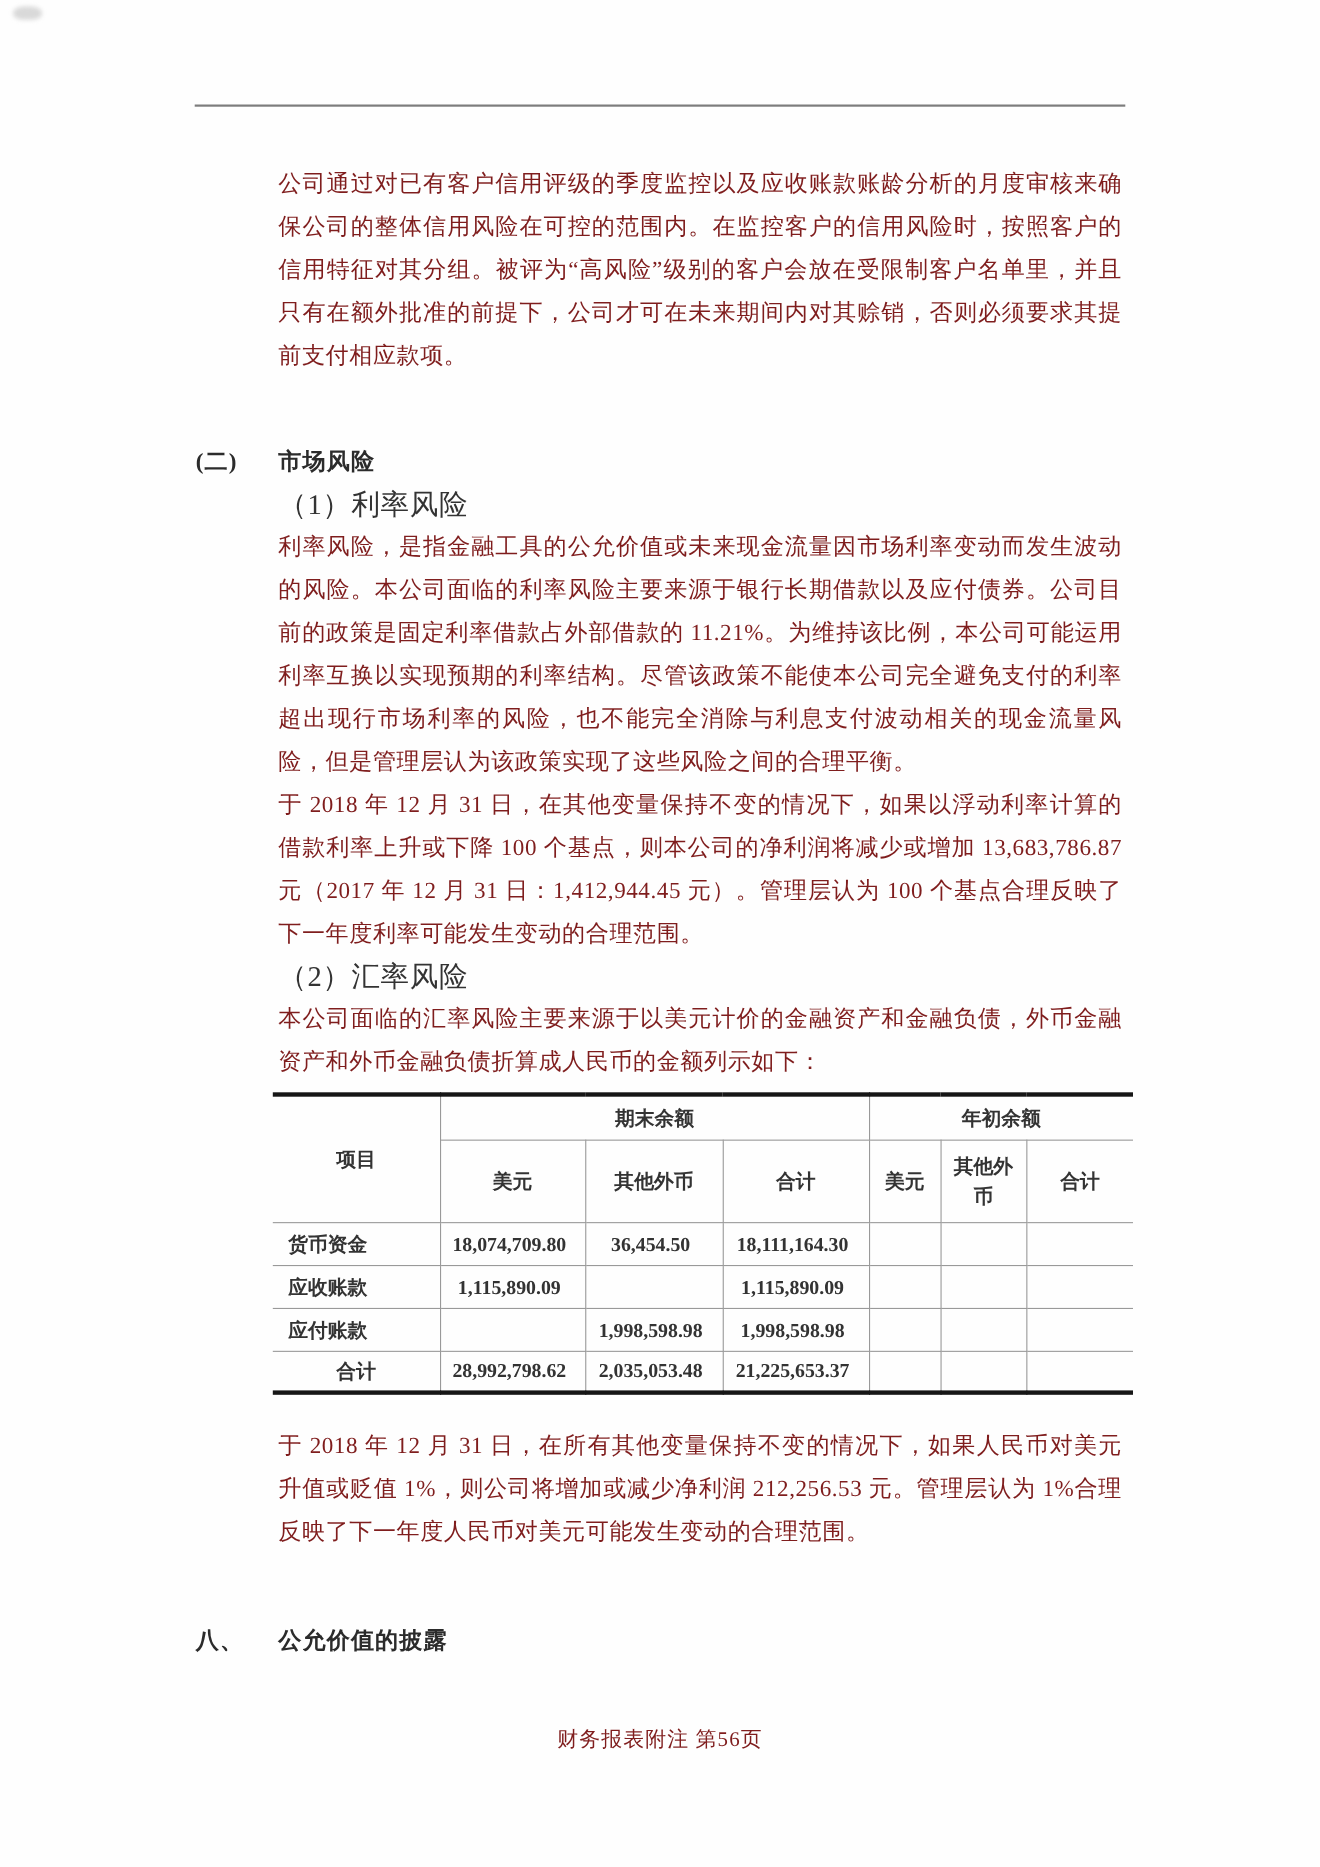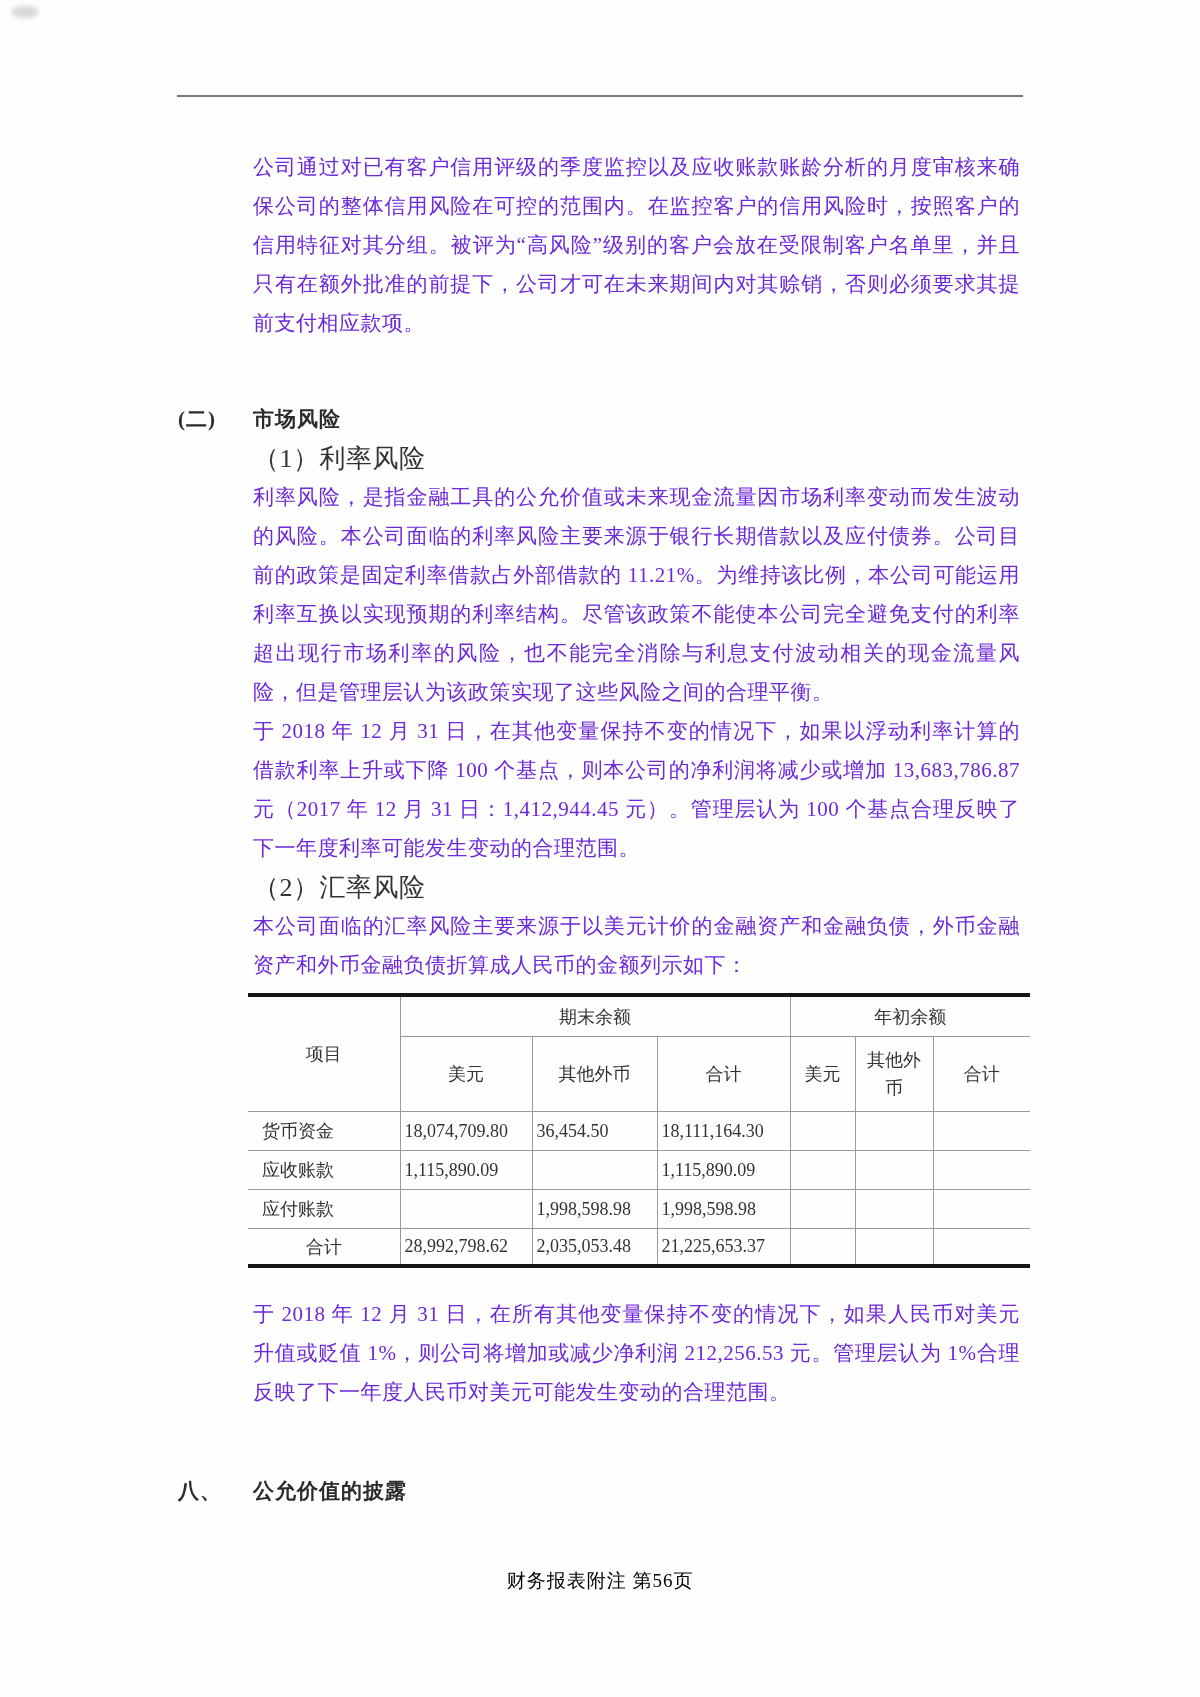--- a/index.html
+++ b/index.html
@@ -25,21 +25,21 @@
     position: absolute;
     left: 253px; top: 148px; width: 767px;
   }
   .para {
     margin: 0;
     font-size: 21px;
     line-height: 39px;
     text-align: justify;
     text-justify: inter-ideograph;
     letter-spacing: 0.5px;
-    color: #6d28d9;
+    color: #7f1d1d;
   }
   .sub-heading {
     margin: 0;
     font-size: 26px;
     line-height: 39px;
     letter-spacing: 0.5px;
     color: #333333;
   }
   .section-heading {
     position: relative;
@@ -65,42 +65,43 @@
     margin-top: 8px;
     border-top: 4px solid #161616;
     border-bottom: 4px solid #161616;
     font-size: 18px;
     color: #333333;
   }
   .fx-table td {
     border: 1px solid #999999;
     padding: 2px 4px;
     background: #fefefe;
+    font-weight: bold;
   }
   .fx-table td:first-child { border-left: none; }
   .fx-table td:last-child { border-right: none; }
   .fx-table thead td {
     text-align: center;
     vertical-align: middle;
     line-height: 28px;
   }
   .fx-table .hrow1 td { height: 35px; }
   .fx-table .hrow2 td { height: 70px; }
   .fx-table tbody td { height: 34px; }
   .fx-table tbody td.item { text-align: left; padding-left: 14px; }
-  .fx-table tbody td.num  { text-align: left; padding-right: 10px; }
+  .fx-table tbody td.num  { text-align: center; padding-right: 10px; }
   .fx-table tbody tr.total td.item { text-align: center; padding-left: 4px; }
   .fx-table tbody tr.total td { height: 31px; }
 
   .footer {
     position: absolute;
     left: 0; top: 1568px; width: 1200px;
     text-align: center;
     font-size: 19px;
-    color: #000000;
+    color: #7f1d1d;
     letter-spacing: 1px;
   }
   .gap-after-table { margin-top: 27px; }
 </style>
 </head>
 <body>
 
 <div class="page">
 
   <div class="artifact"></div>

